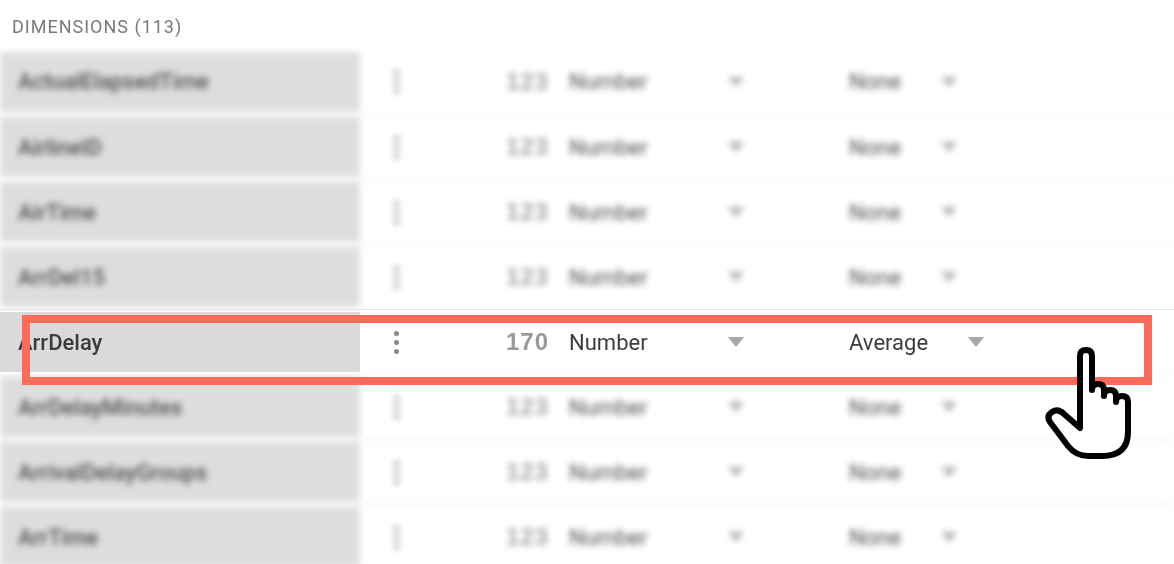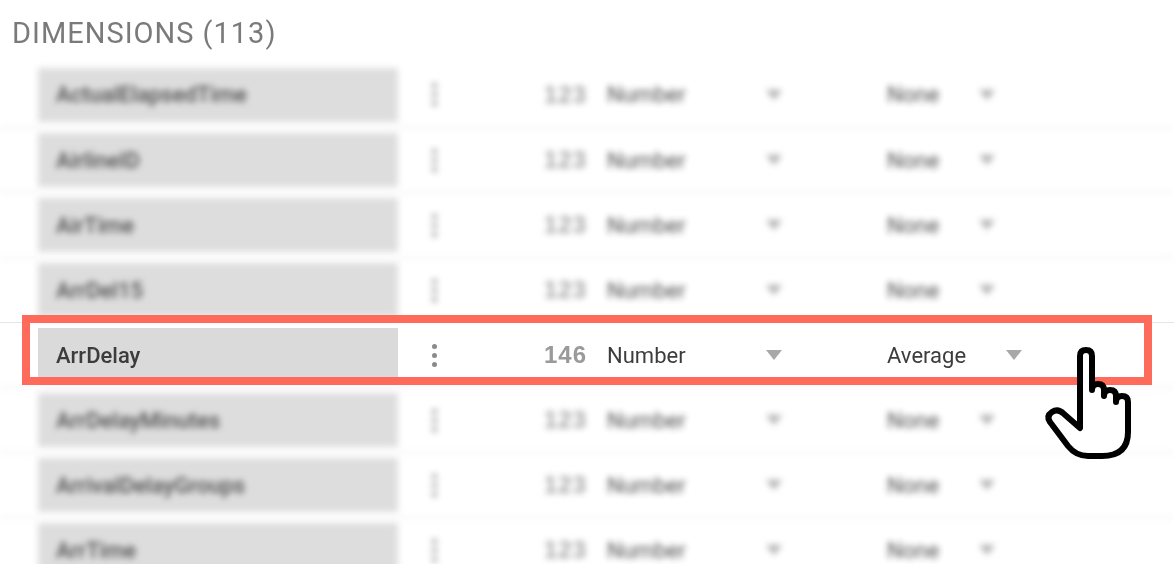--- a/index.html
+++ b/index.html
@@ -6,40 +6,39 @@
     body {
       width: 1174px;
       height: 564px;
       background: #ffffff;
       font-family: -apple-system, BlinkMacSystemFont, 'Segoe UI', Roboto, sans-serif;
       overflow: hidden;
       position: relative;
     }
     .panel-header {
       padding: 16px 12px 12px 12px;
-      font-size: 29px;
+      font-size: 18px;
       color: #7a7a7a;
       letter-spacing: 1px;
       font-weight: 400;
     }
     .rows-container {
       width: 100%;
     }
     .dim-row {
       display: flex;
       align-items: center;
       height: 65px;
       border-top: 1px solid #e5e5e5;
       padding: 0;
     }
     .dim-row:first-child { border-top: none; }
     .dim-pill {
       flex: 0 0 360px;
-      margin-left: 38px;
-      height: 54px;
+      height: 60px;
       background: #dadada;
       display: flex;
       align-items: center;
       padding: 0 18px;
       font-size: 22px;
       color: #3c3c3c;
       font-weight: 500;
     }
     .kebab {
       flex: 0 0 40px;
@@ -187,21 +186,21 @@
         <div class="chevron"></div>
       </div>
     </div>
     <div class="dim-row">
       <div class="dim-pill">ArrDelay</div>
       <div class="kebab">
         <span></span>
         <span></span>
         <span></span>
       </div>
-      <div class="type-icon">146</div>
+      <div class="type-icon">170</div>
       <div class="type-select">
         <span>Number</span>
         <div class="chevron"></div>
       </div>
       <div class="agg-select">
         <span>Average</span>
         <div class="chevron"></div>
       </div>
     </div>
     <div class="dim-row blurred">

